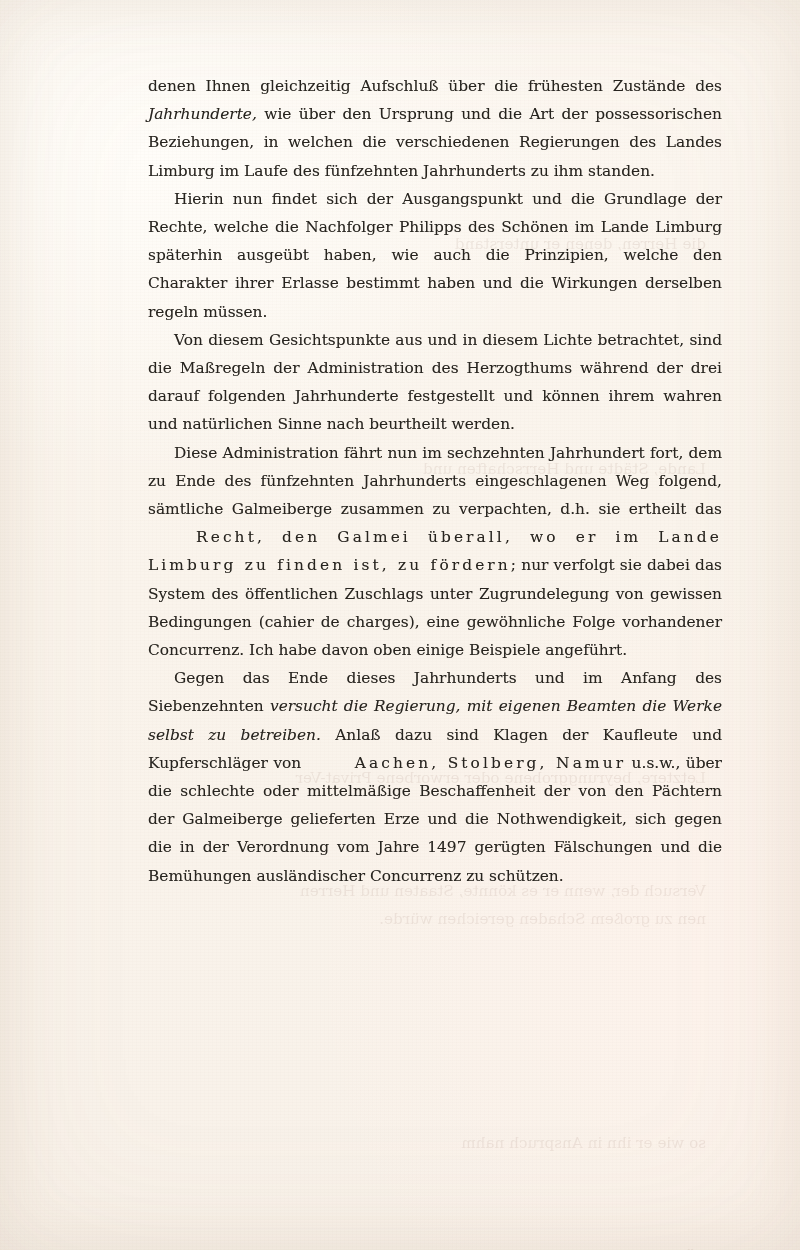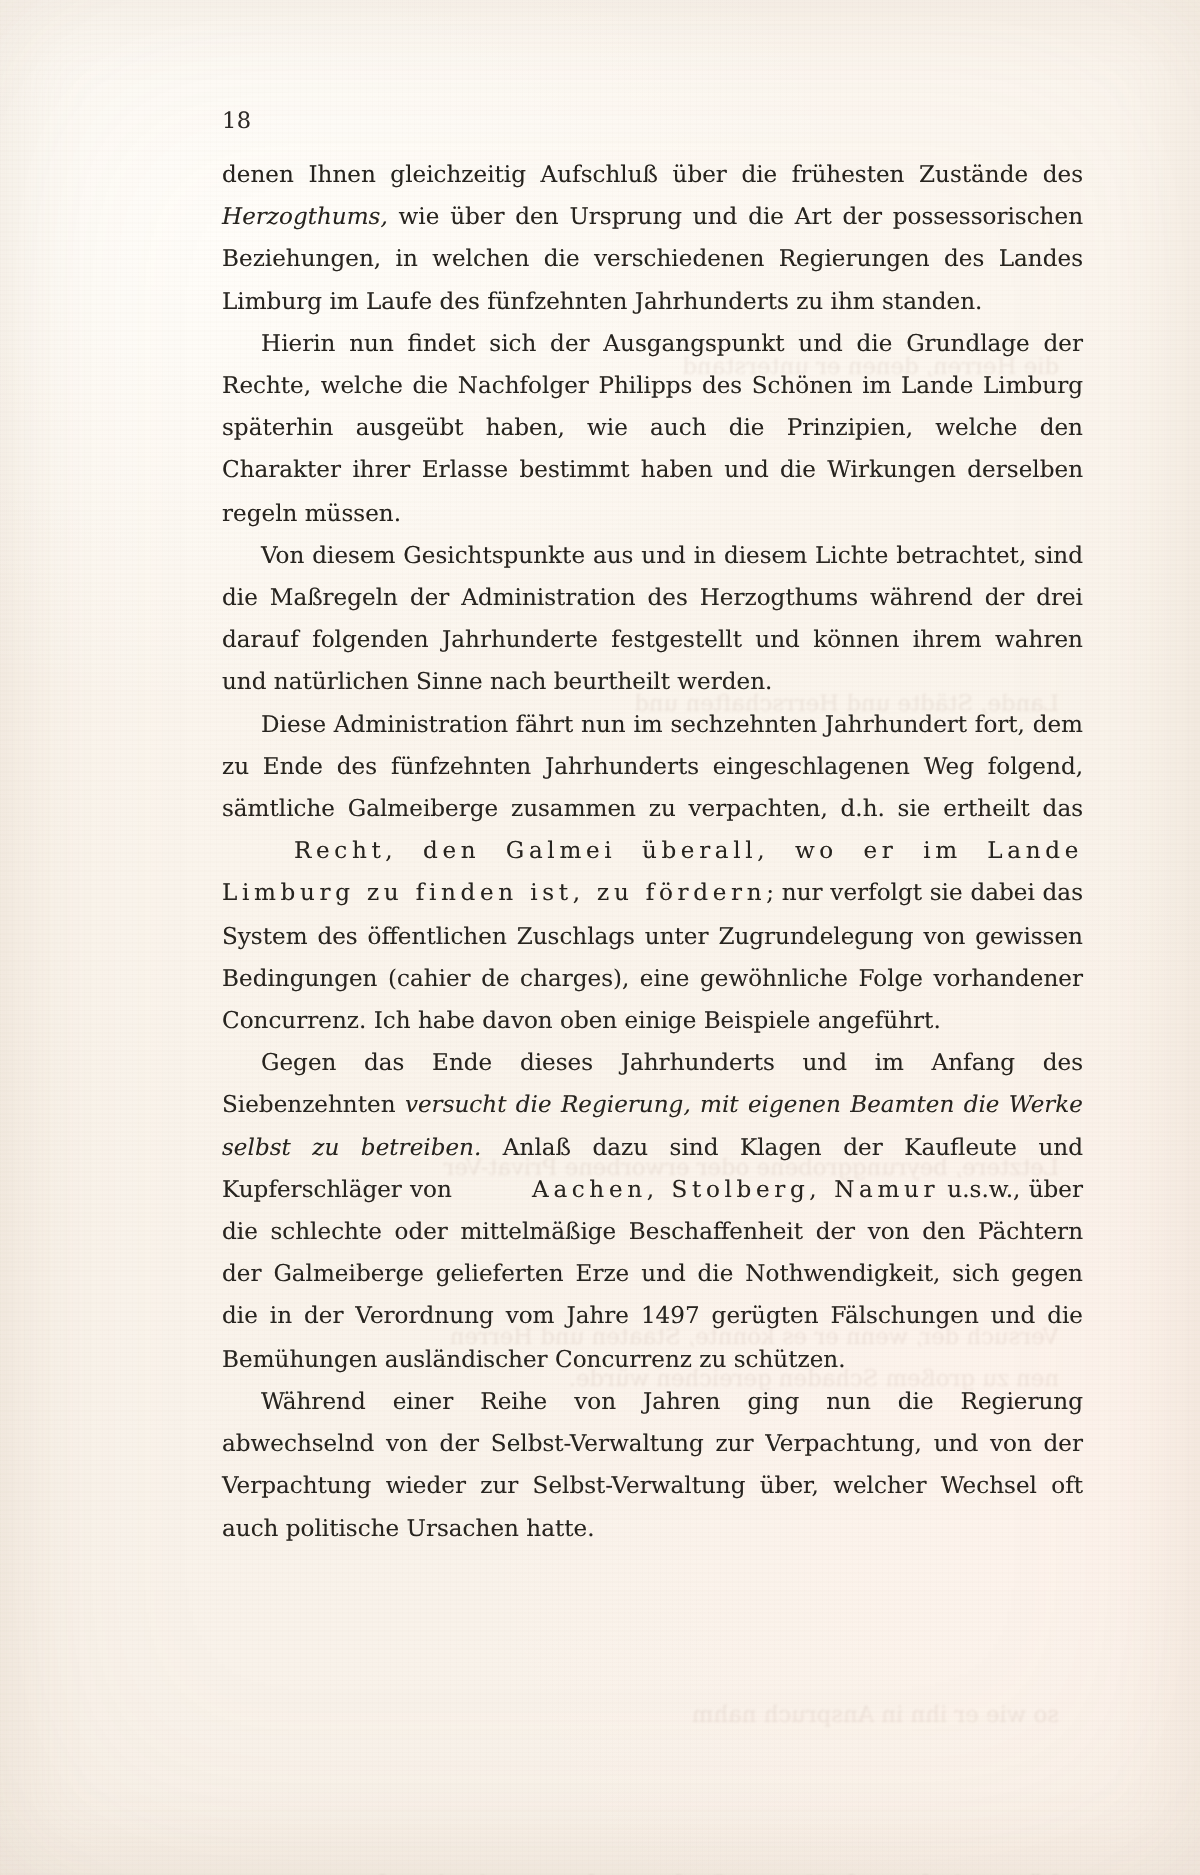--- a/index.html
+++ b/index.html
@@ -141,25 +141,23 @@
       <span class="bl">so wie er ihn in Anspruch nahm</span>
       <span class="bl">&nbsp;</span>
       <span class="bl">&nbsp;</span>
       <span class="bl">&nbsp;</span>
       <span class="bl bbold">könnte indern als Unsere Sache, und zwar mit einer be-</span>
     </div>
 
   <div id="grain"></div>
 
   <div id="content">
-    <div class="folio">18</div>
     <div id="paras">
-        <p class="para"><span>denen Ihnen gleichzeitig Aufschluß über die frühesten Zustände des </span><span class="it">Herzogthums,</span><span> wie über den Ursprung und die Art der possessorischen Beziehungen, in welchen die verschiedenen Regierungen des Landes Limburg im Laufe des fünfzehnten Jahrhunderts zu ihm standen.</span></p>
+        <p class="para"><span>denen Ihnen gleichzeitig Aufschluß über die frühesten Zustände des </span><span class="it">Jahrhunderte,</span><span> wie über den Ursprung und die Art der possessorischen Beziehungen, in welchen die verschiedenen Regierungen des Landes Limburg im Laufe des fünfzehnten Jahrhunderts zu ihm standen.</span></p>
         <p class="para indent"><span>Hierin nun findet sich der Ausgangspunkt und die Grundlage der Rechte, welche die Nachfolger Philipps des Schönen im Lande Limburg späterhin ausgeübt haben, wie auch die Prinzipien, welche den Charakter ihrer Erlasse bestimmt haben und die Wirkungen derselben regeln müssen.</span></p>
         <p class="para indent"><span>Von diesem Gesichtspunkte aus und in diesem Lichte betrachtet, sind die Maßregeln der Administration des Herzogthums während der drei darauf folgenden Jahrhunderte festgestellt und können ihrem wahren und natürlichen Sinne nach beurtheilt werden.</span></p>
         <p class="para indent"><span>Diese Administration fährt nun im sechzehnten Jahrhundert fort, dem zu Ende des fünfzehnten Jahrhunderts eingeschlagenen Weg folgend, sämtliche Galmeiberge zusammen zu verpachten, d.h. sie ertheilt das </span><span class="sp">Recht, den Galmei überall, wo er im Lande Limburg zu finden ist, zu fördern</span><span>; nur verfolgt sie dabei das System des öffentlichen Zuschlags unter Zugrundelegung von gewissen Bedingungen (cahier de charges), eine gewöhnliche Folge vorhandener Concurrenz. Ich habe davon oben einige Beispiele angeführt.</span></p>
         <p class="para indent"><span>Gegen das Ende dieses Jahrhunderts und im Anfang des Siebenzehnten </span><span class="it">versucht die Regierung, mit eigenen Beamten die Werke selbst zu betreiben.</span><span> Anlaß dazu sind Klagen der Kaufleute und Kupferschläger von </span><span class="sp">Aachen, Stolberg, Namur</span><span> u.s.w., über die schlechte oder mittelmäßige Beschaffenheit der von den Pächtern der Galmeiberge gelieferten Erze und die Nothwendigkeit, sich gegen die in der Verordnung vom Jahre 1497 gerügten Fälschungen und die Bemühungen ausländischer Concurrenz zu schützen.</span></p>
-        <p class="para indent"><span>Während einer Reihe von Jahren ging nun die Regierung abwechselnd von der Selbst-Verwaltung zur Verpachtung, und von der Verpachtung wieder zur Selbst-Verwaltung über, welcher Wechsel oft auch politische Ursachen hatte.</span></p>
       </div>
   </div>
 
   <div id="vignette"></div>
 </div>
 
 </body></html>

